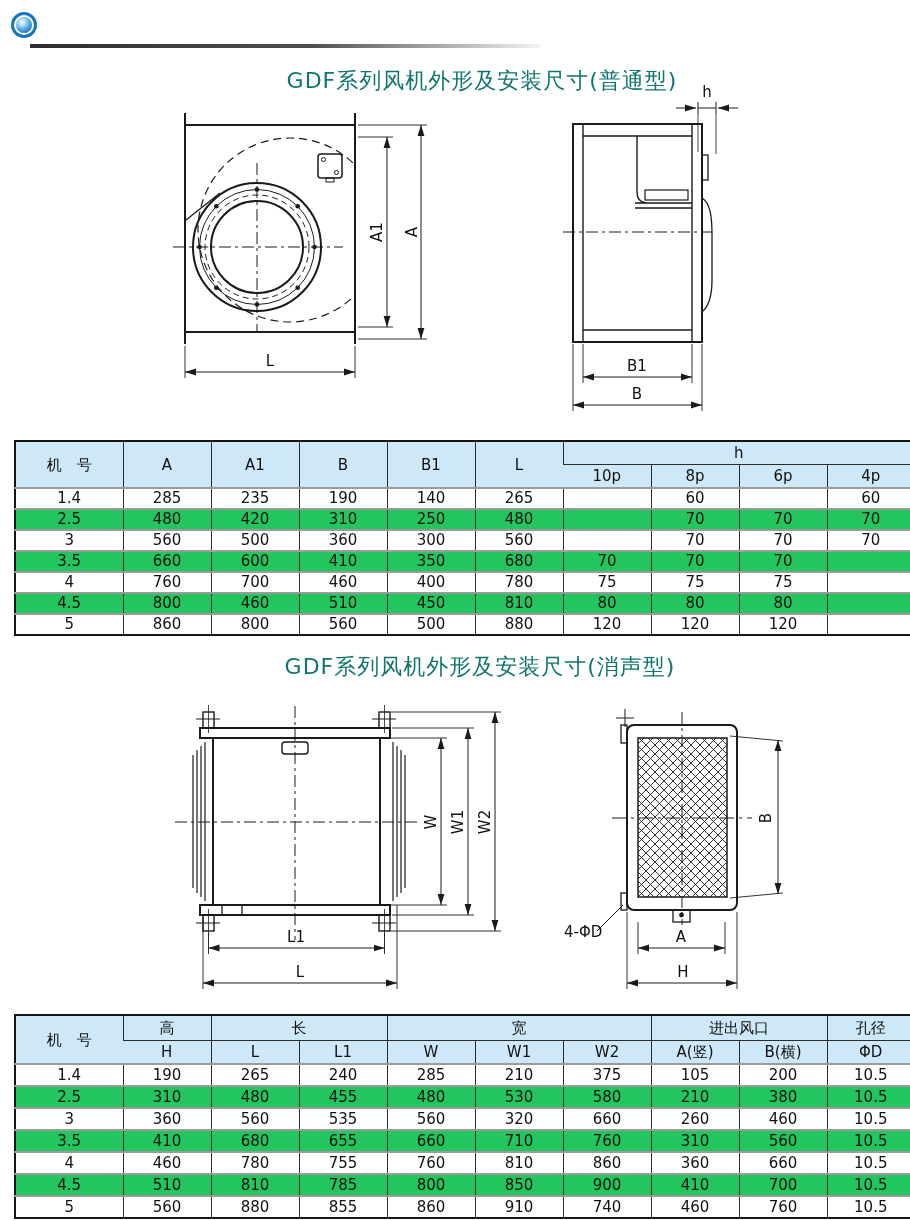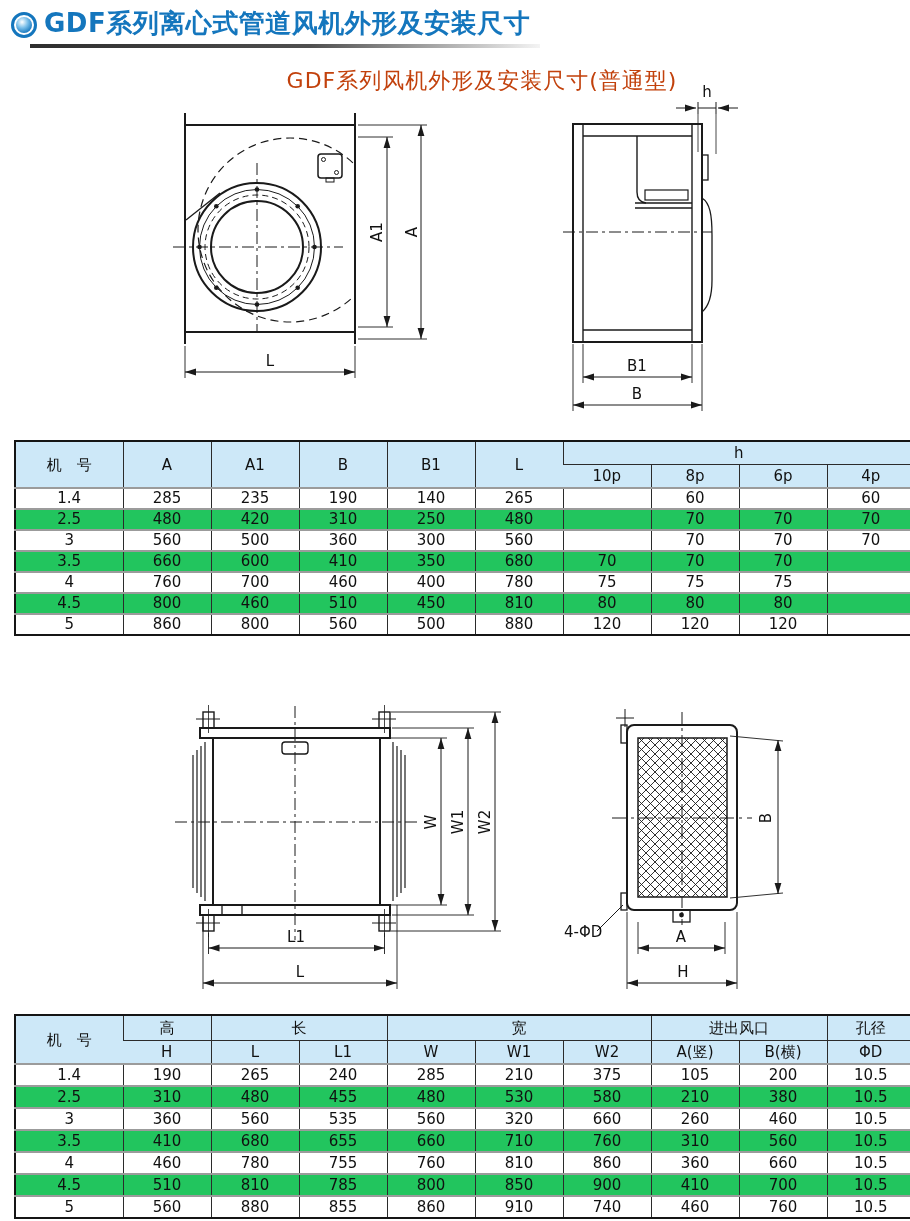--- a/index.html
+++ b/index.html
@@ -7,21 +7,21 @@
         font-family:"DejaVu Sans","Liberation Sans",sans-serif;color:#111;}
 
   
   .bullseye{position:absolute;left:11px;top:12px;width:20px;height:20px;border:3px solid #1476bd;border-radius:50%;}
   .bullseye::after{content:"";position:absolute;left:2px;top:2px;width:16px;height:16px;border-radius:50%;
         background:radial-gradient(circle at 38% 32%,#ffffff,#7cc0ea 38%,#1476bd 78%,#0a5a96 100%);}
   .title{position:absolute;left:44px;top:6px;font-size:26px;font-weight:bold;color:#1476bd;letter-spacing:.5px;white-space:nowrap;}
   .rule{position:absolute;left:30px;top:44px;width:510px;height:4px;
         background:linear-gradient(to right,#2e2e2e,#4f4f4f 55%,#c6c6c6 88%,#f4f4f4 100%);}
 
-  .subtitle{position:absolute;transform:translateX(-50%);font-size:22px;color:#c2410c;letter-spacing:1px;white-space:nowrap;}
+  .subtitle{position:absolute;transform:translateX(-50%);font-size:22px;color:#0f766e;letter-spacing:1px;white-space:nowrap;}
   #sub1{left:482px;top:66px;}
   #sub2{left:480px;top:652px;}
 
   
   svg{position:absolute;}
   #dia1{left:140px;top:80px;}
   #dia2{left:160px;top:700px;}
   .dl{font-size:15px;fill:#111;stroke:none;text-anchor:middle;font-family:"DejaVu Sans","Liberation Sans",sans-serif;}
 
   
@@ -39,21 +39,20 @@
   tbody tr{border-top:2px solid #9b9b9b;}
   tbody tr.alt{background:#22c55e;}
   #t2 td{height:20px;line-height:20px;}
 </style>
 </head>
 <body>
 
 <div id="page">
 
   <span class="bullseye"></span>
-  <div class="title">GDF系列离心式管道风机外形及安装尺寸</div>
   <div class="rule"></div>
 
   <div class="subtitle" id="sub1">GDF系列风机外形及安装尺寸(普通型)</div>
 
   <svg id="dia1" width="620" height="360" viewBox="0 0 620 360">
     <defs>
       <marker id="ar1" markerWidth="12" markerHeight="10" refX="11" refY="5" orient="auto-start-reverse" markerUnits="userSpaceOnUse">
         <path d="M0,1.6 L11,5 L0,8.4 Z" fill="#1a1a1a"></path>
       </marker>
       <clipPath id="clip1">
@@ -252,20 +251,21 @@
           <td>500</td>
           <td>880</td>
           <td>120</td>
           <td>120</td>
           <td>120</td>
           <td></td>
         </tr>
       </tbody>
   </table>
 
+  <div class="subtitle" id="sub2">GDF系列风机外形及安装尺寸(消声型)</div>
 
   <svg id="dia2" width="700" height="310" viewBox="0 0 700 310">
     <defs>
       <marker id="ar2" markerWidth="12" markerHeight="10" refX="11" refY="5" orient="auto-start-reverse" markerUnits="userSpaceOnUse">
         <path d="M0,1.6 L11,5 L0,8.4 Z" fill="#1a1a1a"></path>
       </marker>
       <pattern id="xh" width="9" height="9" patternUnits="userSpaceOnUse">
         <path d="M0,0 L9,9 M9,0 L0,9" stroke="#1a1a1a" stroke-width="0.9" fill="none"></path>
       </pattern>
     </defs>

